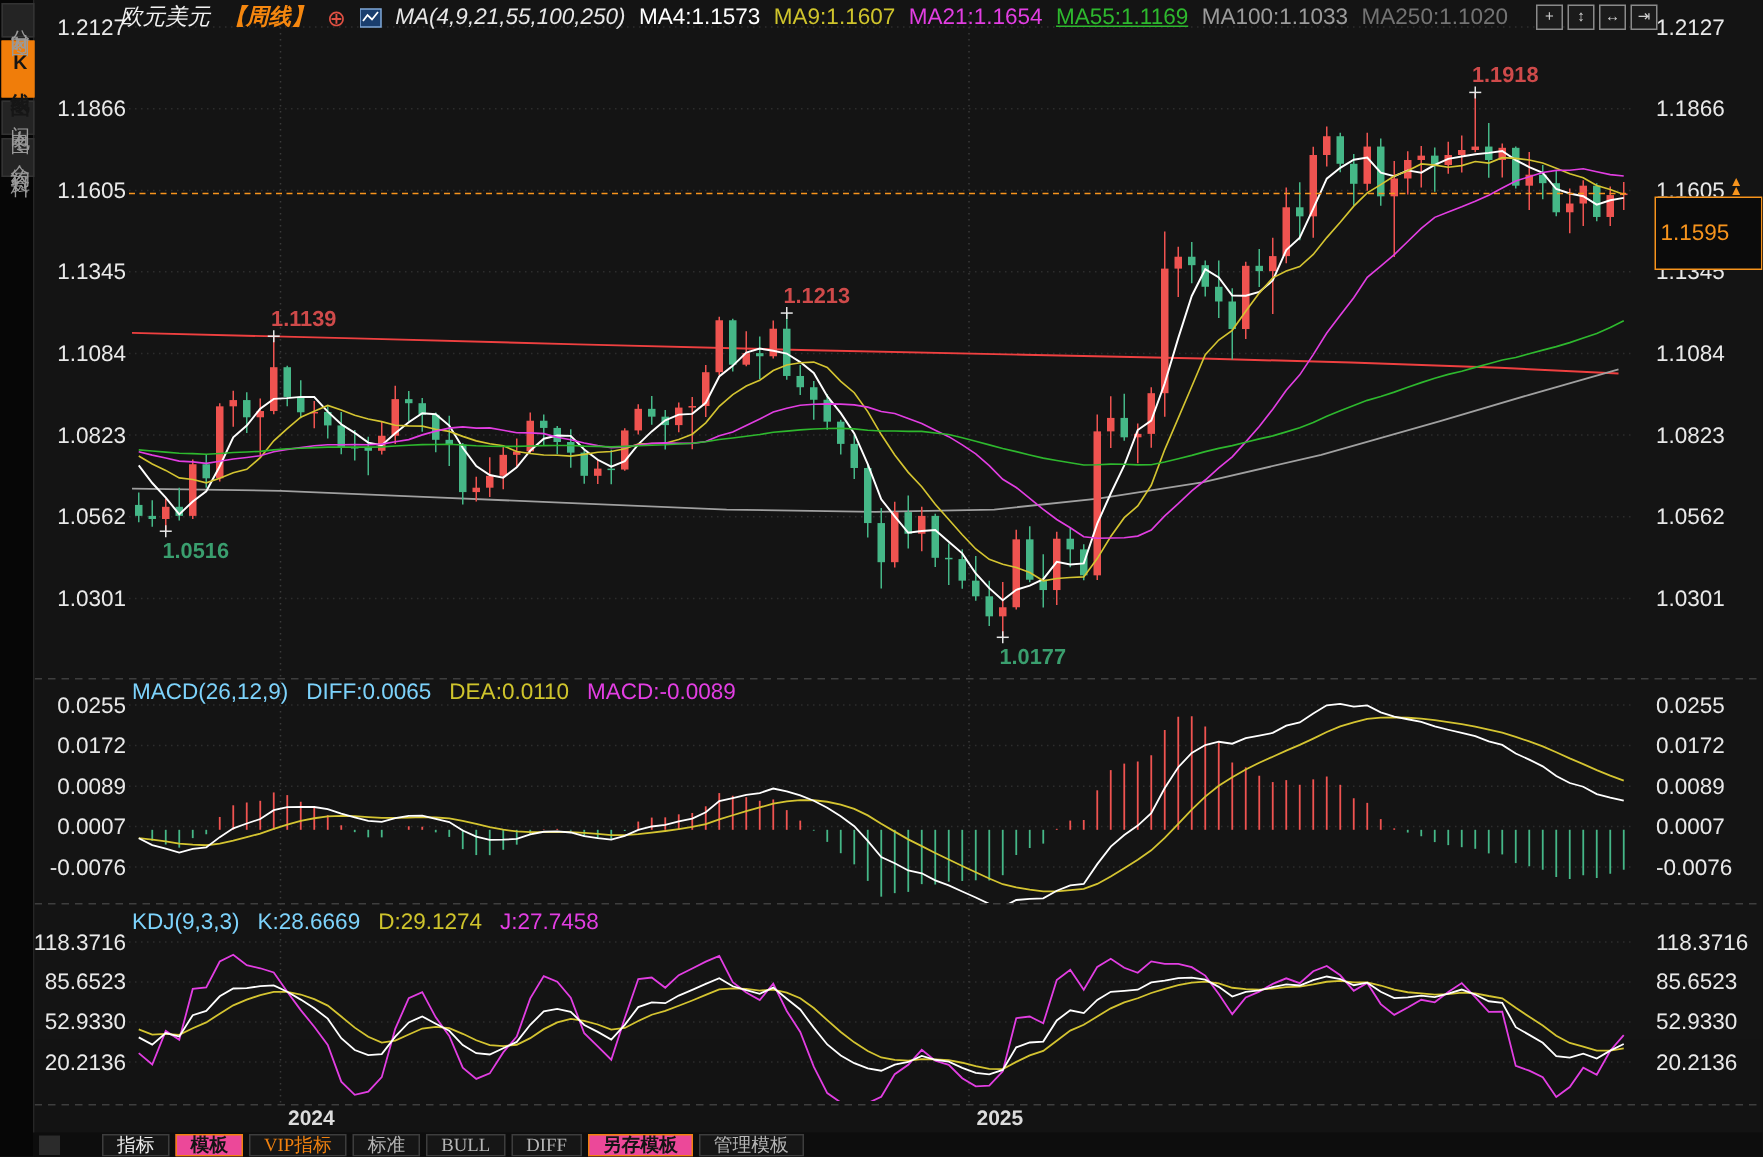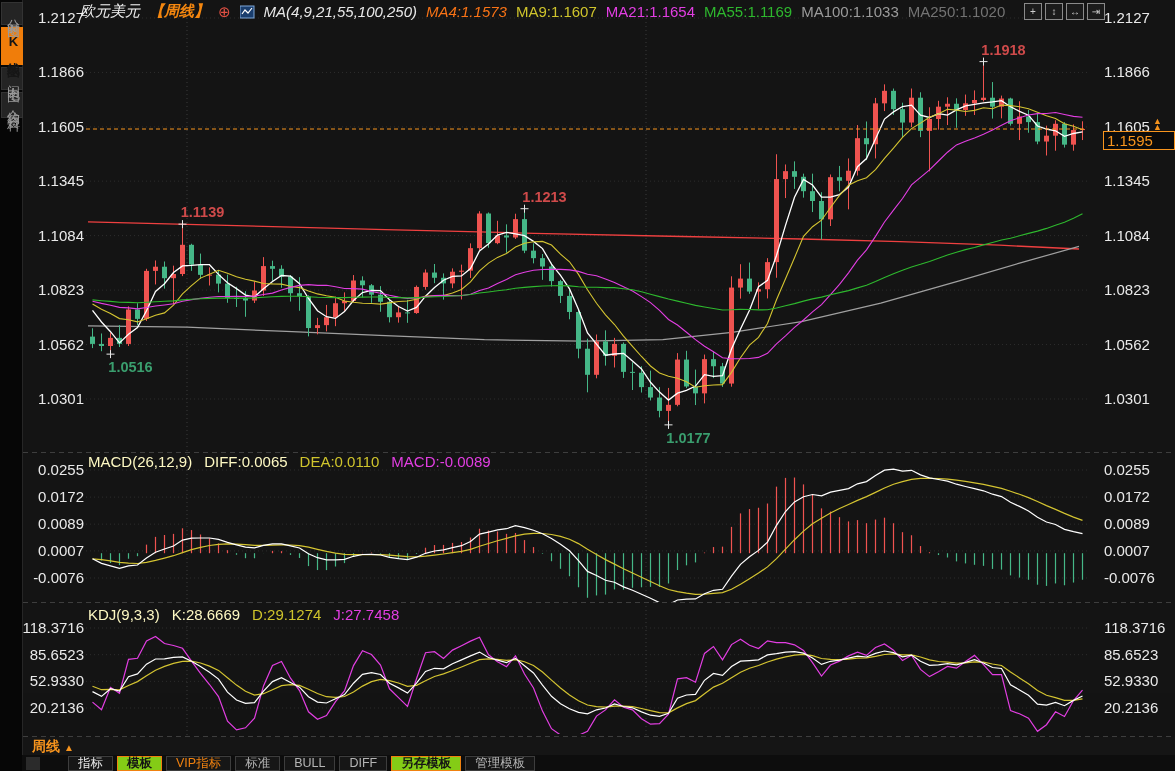--- a/index.html
+++ b/index.html
@@ -18,37 +18,37 @@
   .lg.tf{color:#f5870f;font-weight:bold;}
   .lg.sym{color:#f2f2f2;}
   .linkplus{color:#e05043;font-size:15px;}
   .mini-chart{width:15px;height:14px;display:inline-block;}
   
   #tr-tools{position:absolute;right:70px;top:3px;z-index:5;display:flex;gap:3px;}
   .tool-btn{width:16px;height:15px;border:1px solid #8a8a8a;background:#1b1b1b;color:#cfcfcf;font-size:10px;
     line-height:15px;text-align:center;cursor:pointer;}
   
   #price-badge{position:absolute;left:1103px;top:131px;width:64px;height:17px;border:1px solid #f7941d;
-    background:#0b0b0b;color:#f7941d;font-size:15px;line-height:17px;padding:0 3px;z-index:5;}
+    background:#0b0b0b;color:#f7941d;font-size:15px;line-height:17px;padding:15px 3px;z-index:5;}
   #axis-arrow{position:absolute;left:1153px;top:118px;color:#f7941d;font-size:9px;line-height:6px;z-index:5;text-align:center;}
   
   .ind-header{position:absolute;left:88px;z-index:5;display:flex;gap:12px;font-size:15px;white-space:nowrap;}
   #macd-header{top:453px;}
   #kdj-header{top:606px;}
-  .c-white{color:#fef9c3;} .c-yellow{color:#cfc42c;} .c-magenta{color:#e23ee2;}
+  .c-white{color:#7dd3fc;} .c-yellow{color:#cfc42c;} .c-magenta{color:#e23ee2;}
   
   #time-strip{position:absolute;left:22px;top:737px;width:1153px;height:18px;background:#151515;z-index:4;}
   #period-btn{position:absolute;left:10px;top:1px;color:#f7941d;font-size:14px;font-weight:bold;cursor:pointer;}
   #period-btn .arr{font-size:10px;}
   
   #toolbar{position:absolute;left:22px;top:755px;width:1153px;height:16px;background:#0d0d0d;z-index:6;display:flex;align-items:center;}
   #toolbar-corner{width:14px;height:13px;background:#2b2b2b;margin-left:4px;margin-right:28px;}
   .btab{height:13px;line-height:13px;padding:0 9px;margin-right:4px;font-size:12.5px;border:1px solid #3d3d3d;
-    background:#161616;color:#ececec;cursor:pointer;white-space:nowrap;}
-  .btab.orange{background:#84cc16;color:#141414;font-weight:bold;border-color:#f0810f;}
+    background:#161616;color:#ececec;cursor:pointer;white-space:nowrap;font-family:Liberation Serif, serif;}
+  .btab.orange{background:#ec4899;color:#141414;font-weight:bold;border-color:#f0810f;}
   .btab.vip{color:#f0810f;}
   .btab.dim{color:#b5b5b5;text-align:right;}
   
   #watermark{position:absolute;right:28px;top:700px;z-index:5;font-family:"Liberation Serif",serif;
     font-size:44px;color:#d8d8d8;letter-spacing:2px;}
   svg text{font-family:"Liberation Sans",sans-serif;}
 </style>
 </head>
 <body>
 
@@ -509,24 +509,24 @@
     <span class="lg sym">欧元美元</span>
     <span class="lg tf">【周线】</span>
     <span class="linkplus">⊕</span>
     <span class="mini-chart">
       <svg width="15" height="14">
           <rect x="0" y="1" width="14" height="12" fill="#1a3e6e" stroke="#7fa8d9" stroke-width="1"></rect>
           <polyline points="2,9 5,5 8,8 12,3" fill="none" stroke="#ffffff" stroke-width="1.2"></polyline>
         </svg>
     </span>
     <span class="lg">MA(4,9,21,55,100,250)</span>
-    <span style="color: #f97316; font-style: italic;">MA4:1.1573</span>
+    <span style="color: #ffffff;">MA4:1.1573</span>
     <span style="color: rgb(207, 196, 44);">MA9:1.1607</span>
     <span style="color: rgb(226, 62, 226);">MA21:1.1654</span>
-    <span style="color: rgb(46, 184, 46);">MA55:1.1169</span>
+    <span style="color: rgb(46, 184, 46); text-decoration: underline;">MA55:1.1169</span>
     <span style="color: rgb(155, 155, 155);">MA100:1.1033</span>
     <span style="color: #737373; text-align: center;">MA250:1.1020</span>
   </div>
 
   <div id="tr-tools">
     <div class="tool-btn">+</div>
     <div class="tool-btn">↕</div>
     <div class="tool-btn">↔</div>
     <div class="tool-btn">⇥</div>
   </div>
@@ -541,23 +541,20 @@
     <span class="c-magenta">MACD:-0.0089</span>
   </div>
 
   <div id="kdj-header" class="ind-header">
     <span class="c-white">KDJ(9,3,3)</span>
     <span class="c-white">K:28.6669</span>
     <span class="c-yellow">D:29.1274</span>
     <span class="c-magenta">J:27.7458</span>
   </div>
 
-  <div id="time-strip">
-    <span id="period-btn"><span>周线</span> <span class="arr">▲</span></span>
-  </div>
 
   <div id="toolbar">
     <div id="toolbar-corner"></div>
     <div class="btab">指标</div>
     <div class="btab orange">模板</div>
     <div class="btab vip">VIP指标</div>
     <div class="btab dim">标准</div>
     <div class="btab dim">BULL</div>
     <div class="btab dim">DIFF</div>
     <div class="btab orange">另存模板</div>

